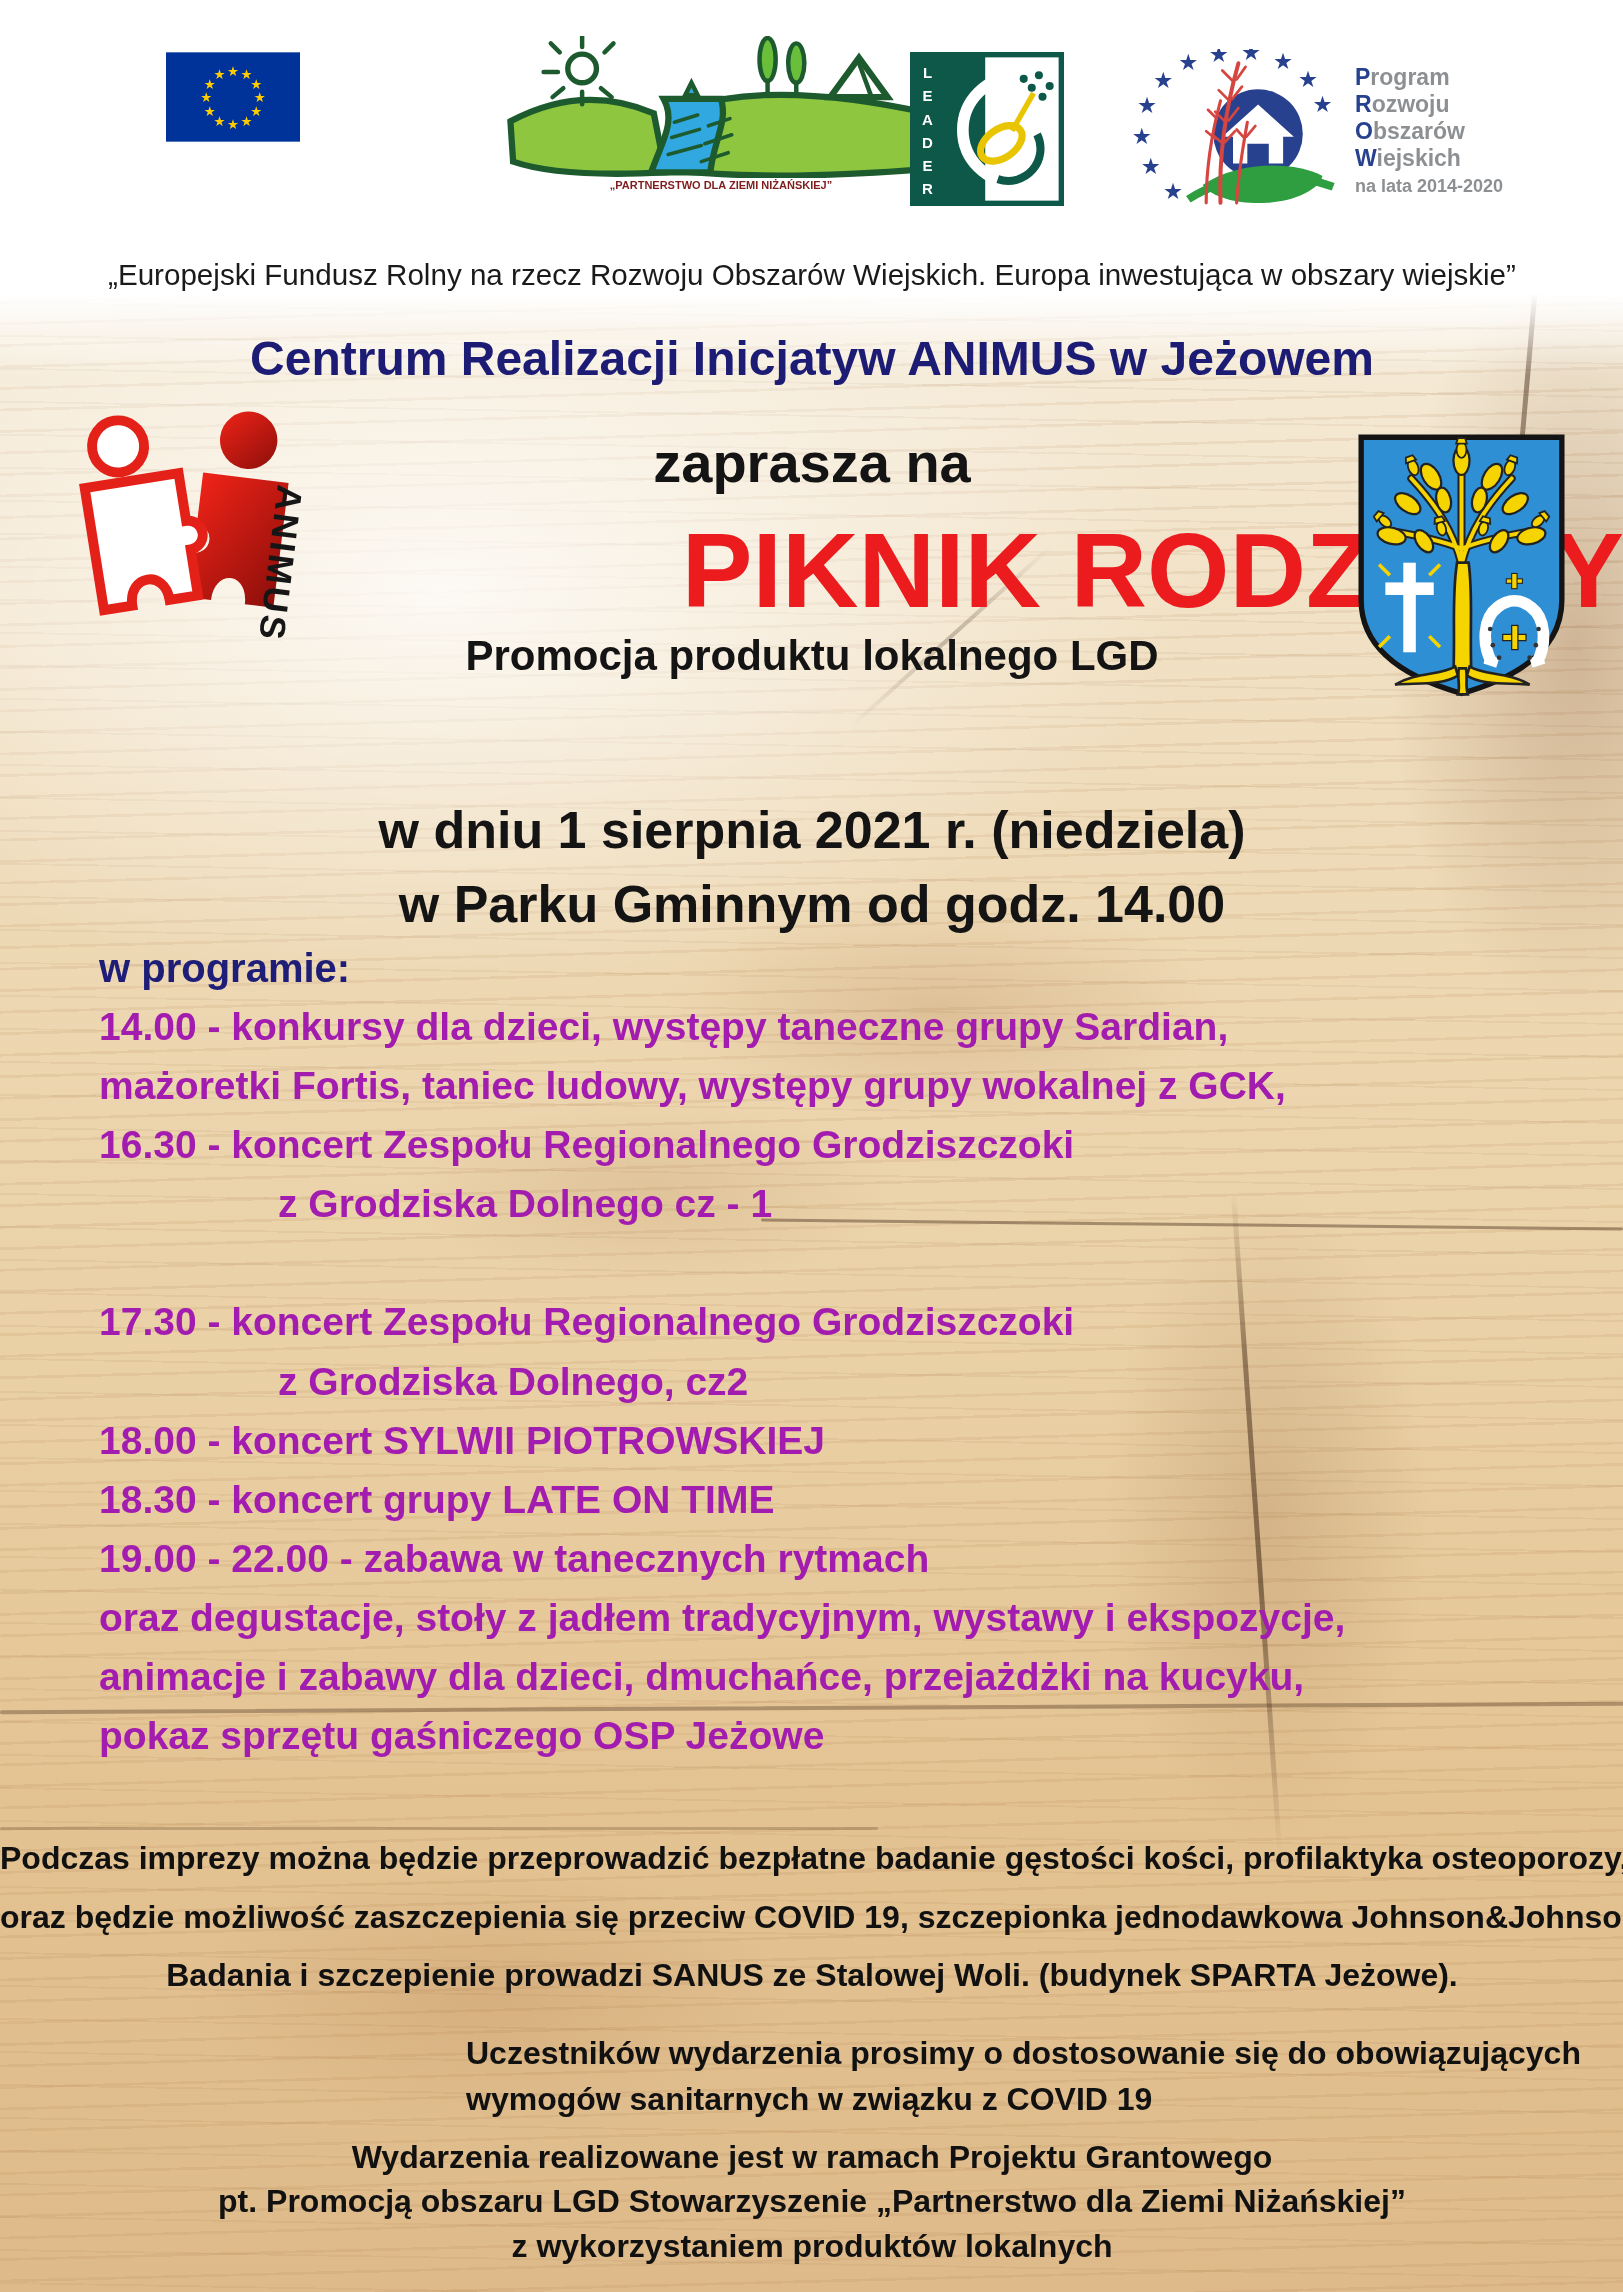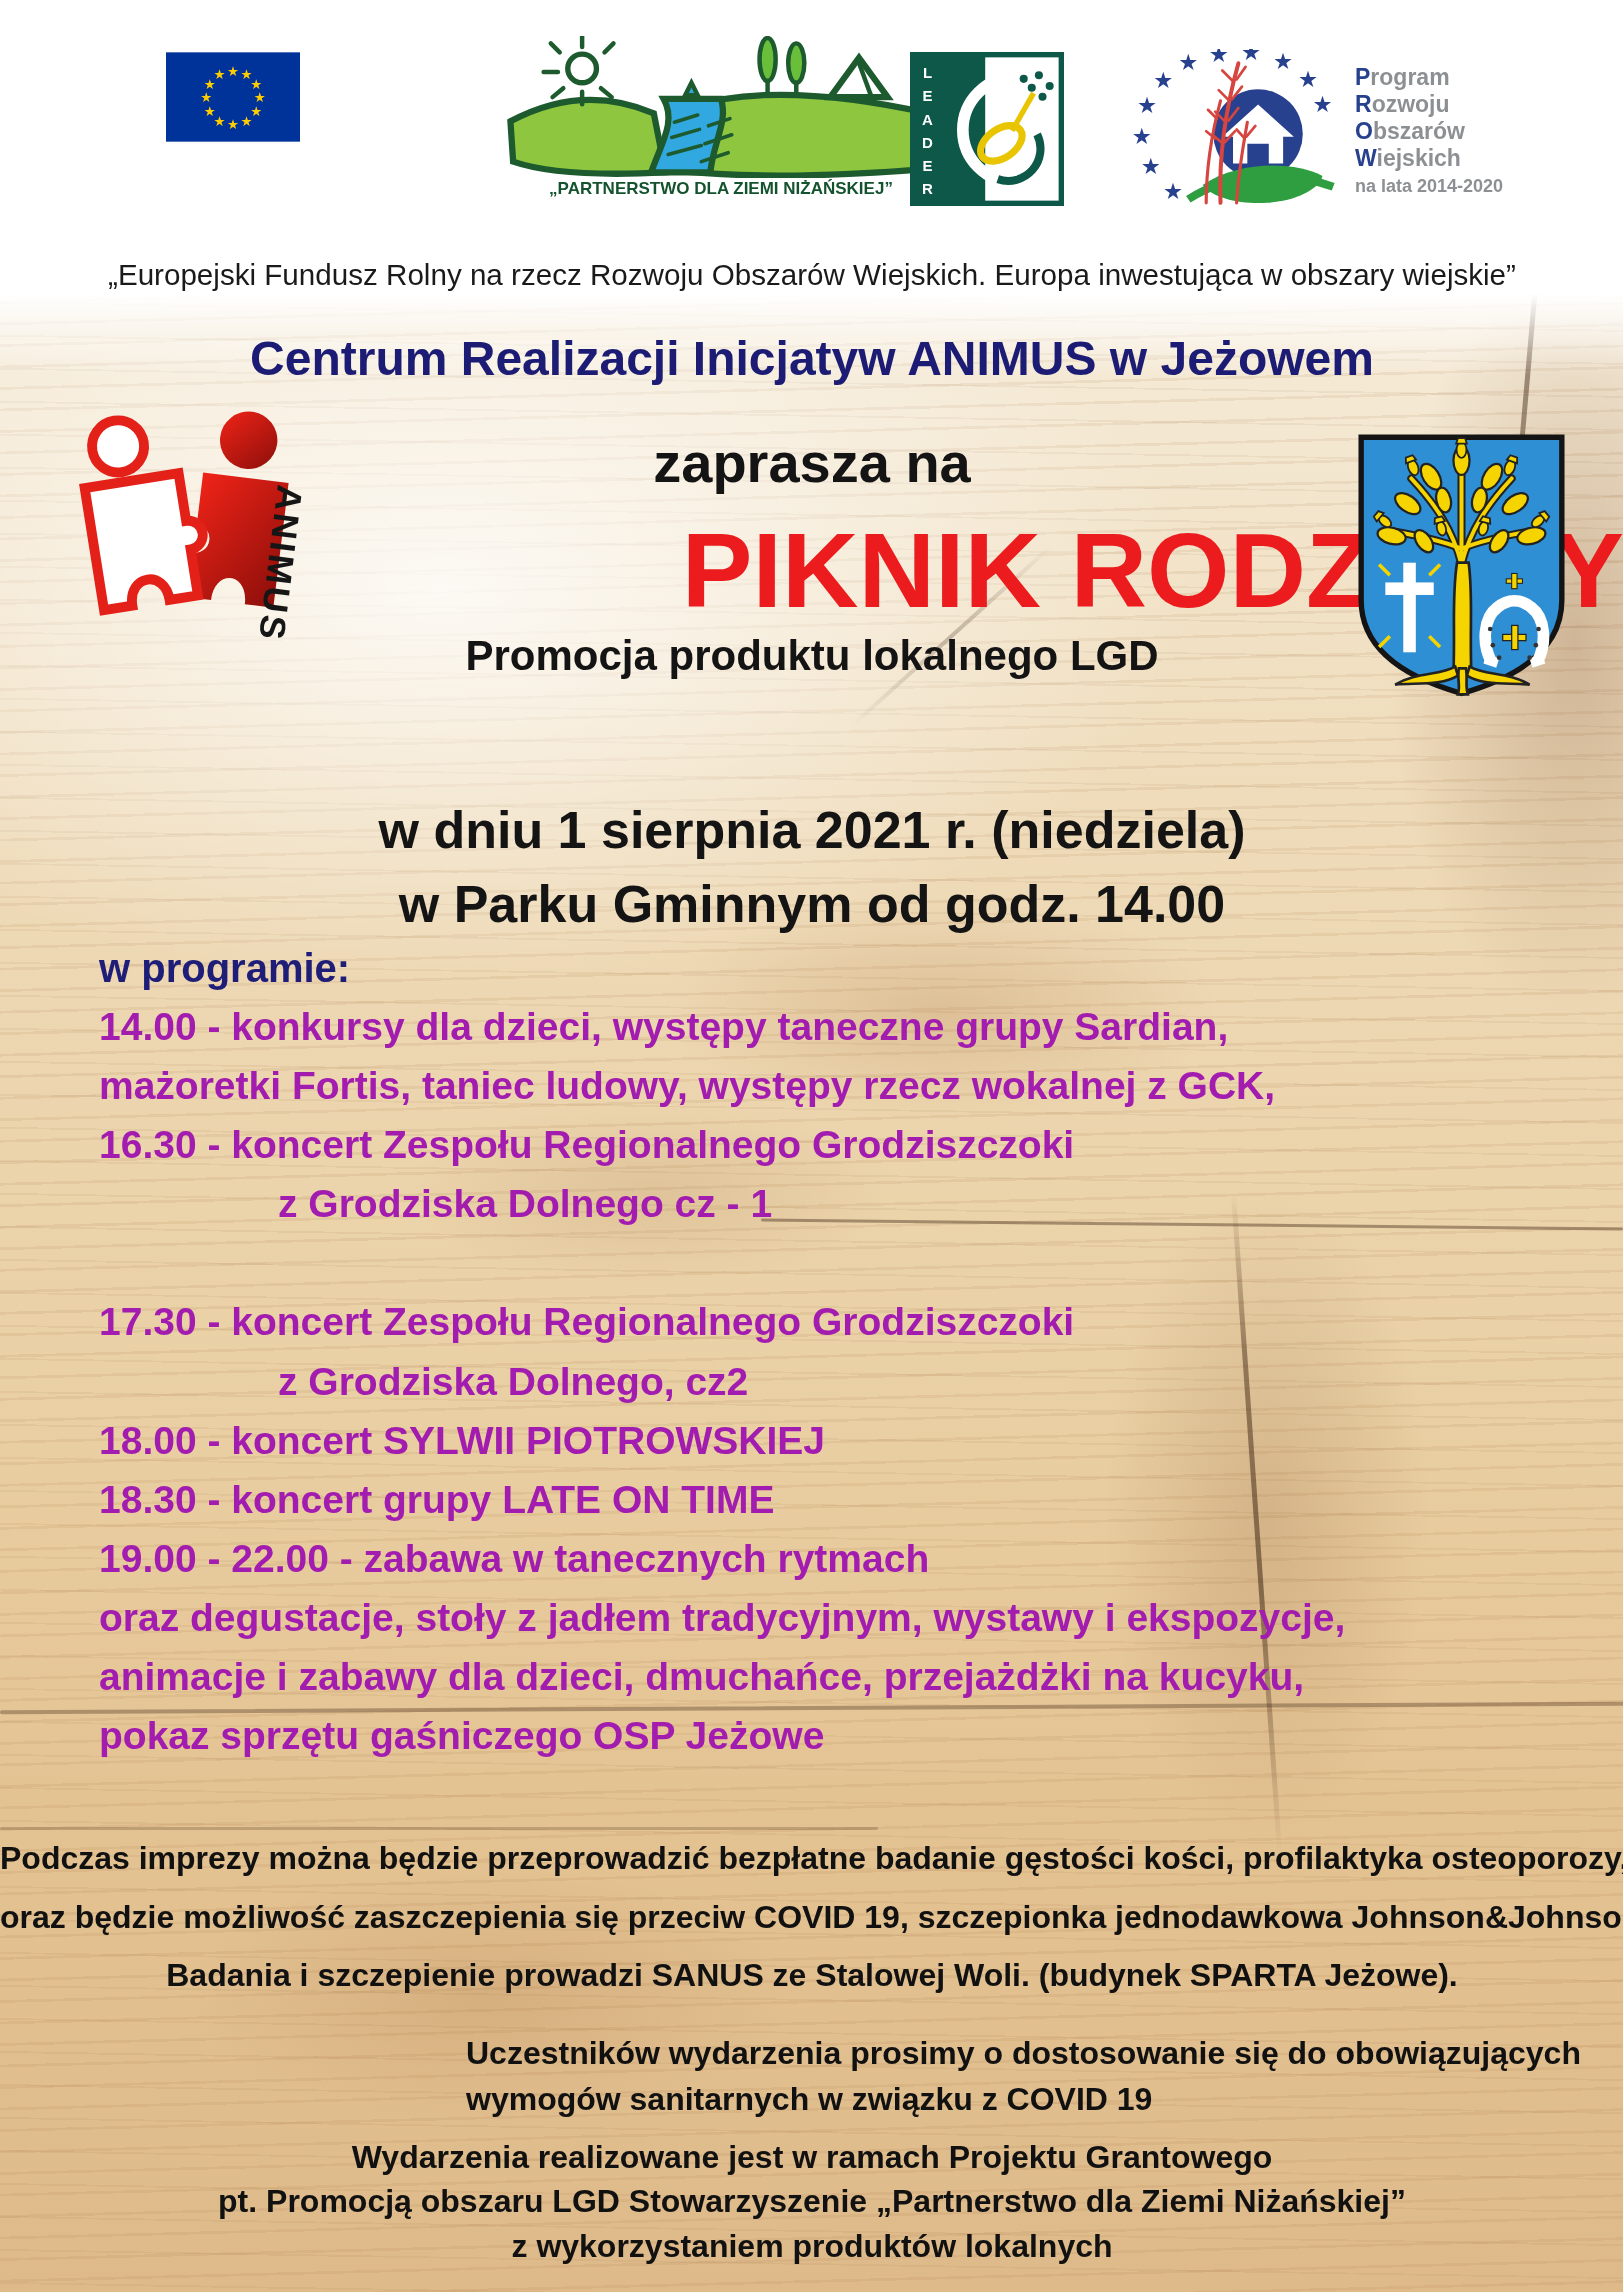--- a/index.html
+++ b/index.html
@@ -36,21 +36,21 @@
   .date1{top:800px;} .date2{top:874px;}
   .prog-head{left:99px;top:946px;font-size:40px;font-weight:bold;color:#1e1e78;}
   .prog-line{left:99px;font-size:39px;font-weight:bold;color:#a21caf;white-space:nowrap;}
   .prog-indent{left:278px;}
   .health{left:0;width:100%;text-align:center;font-size:32px;font-weight:bold;color:#111;white-space:nowrap;}
   .sanitary{left:466px;font-size:32px;font-weight:bold;color:#111;white-space:nowrap;}
   .project{left:0;width:100%;text-align:center;font-size:32px;font-weight:bold;color:#111;}
 
   
   .partnership-caption{left:488px;top:179px;width:466px;text-align:center;
-    font-size:17px;font-weight:bold;color:#14532d;}
+    font-size:11px;font-weight:bold;color:#7f1d1d;}
   .leader-vert{left:919px;top:64px;writing-mode:vertical-rl;text-orientation:upright;
     color:#fff;font-size:15px;font-weight:bold;letter-spacing:6.3px;z-index:3;}
   .prow-text{left:1355px;top:64px;line-height:1.18;}
   .prow-line{font-size:23px;font-weight:bold;color:#8d9093;}
   .prow-line::first-letter{color:#27418f;}
   .prow-years{font-size:18px;font-weight:bold;color:#8d9093;margin-top:3.6px;}
 </style>
 </head>
 <body>
 
@@ -314,21 +314,21 @@
       <rect x="176" y="218" width="7" height="27" fill="#f6d400" stroke="#222" stroke-width="1.4"></rect>
     </svg>
   </div>
 
   <div class="abs subtitle sub1">Promocja produktu lokalnego LGD</div>
   <div class="abs dateline date1">w dniu 1 sierpnia 2021 r. (niedziela)</div>
   <div class="abs dateline date2">w Parku Gminnym od godz. 14.00</div>
 
   <div class="abs prog-head">w programie:</div>
   <div class="abs prog-line" style="top:1005px">14.00 - konkursy dla dzieci, występy taneczne grupy Sardian,</div>
-  <div class="abs prog-line" style="top:1064px">mażoretki Fortis, taniec ludowy, występy rzecz wokalnej z GCK,</div>
+  <div class="abs prog-line" style="top:1064px">mażoretki Fortis, taniec ludowy, występy grupy wokalnej z GCK,</div>
   <div class="abs prog-line" style="top:1123px">16.30 - koncert Zespołu Regionalnego Grodziszczoki</div>
   <div class="abs prog-line prog-indent" style="top:1182px">z Grodziska Dolnego cz - 1</div>
   <div class="abs prog-line" style="top:1300px">17.30 - koncert Zespołu Regionalnego Grodziszczoki</div>
   <div class="abs prog-line prog-indent" style="top:1360px">z Grodziska Dolnego, cz2</div>
   <div class="abs prog-line" style="top:1419px">18.00 - koncert SYLWII PIOTROWSKIEJ</div>
   <div class="abs prog-line" style="top:1478px">18.30 - koncert grupy LATE ON TIME</div>
   <div class="abs prog-line" style="top:1537px">19.00 - 22.00 - zabawa w tanecznych rytmach</div>
   <div class="abs prog-line" style="top:1596px">oraz degustacje, stoły z jadłem tradycyjnym, wystawy i ekspozycje,</div>
   <div class="abs prog-line" style="top:1655px">animacje i zabawy dla dzieci, dmuchańce, przejażdżki na kucyku,</div>
   <div class="abs prog-line" style="top:1714px">pokaz sprzętu gaśniczego OSP Jeżowe</div>

